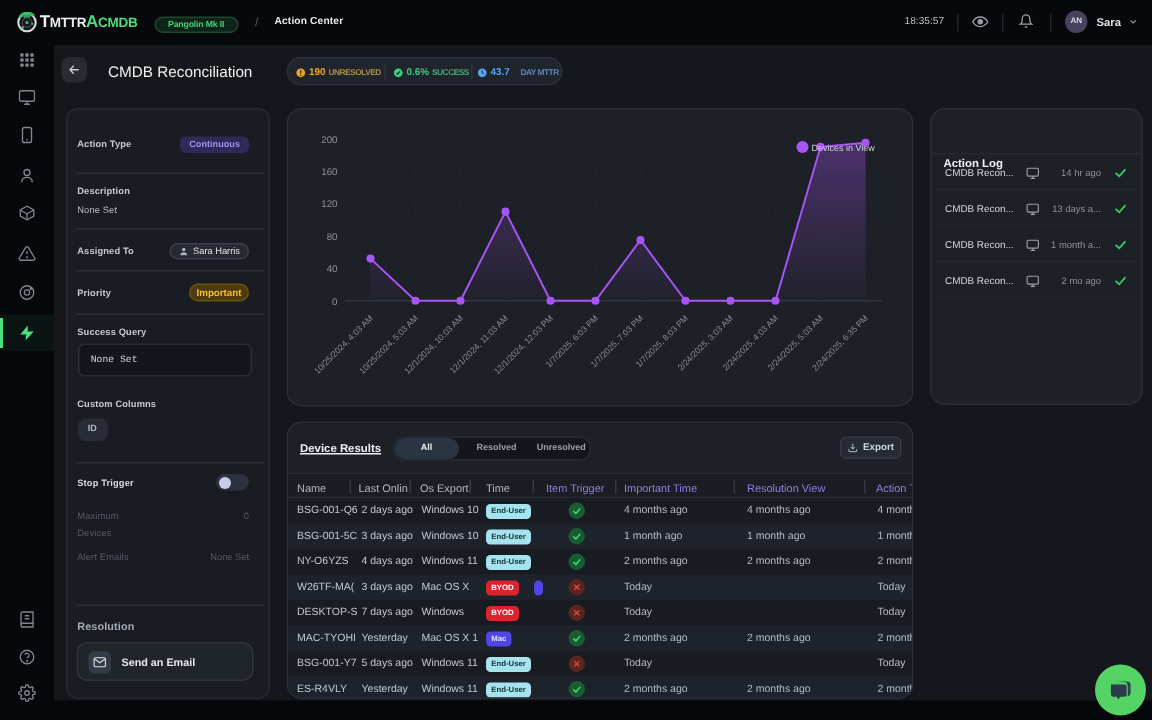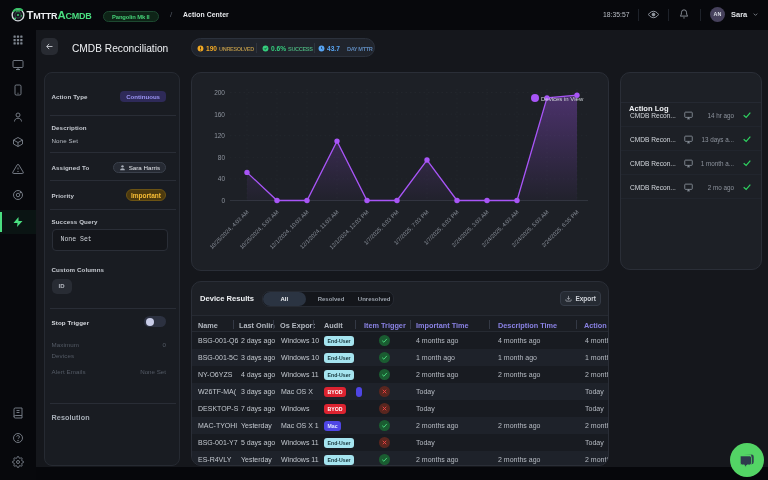--- a/index.html
+++ b/index.html
@@ -54,27 +54,27 @@
 .toggle{position:absolute;right:13px;width:22px;height:11px;border-radius:6px;background:#2c3140;}
 .toggle:before{content:"";position:absolute;left:2px;top:1.5px;width:8px;height:8px;border-radius:50%;background:#c9cde8;}
 .rval{font-size:6.2px;color:#545b66;}
 .emailbtn{position:absolute;left:6px;width:118px;height:26px;background:#20242b;border:1px solid #2e333c;border-radius:7px;display:flex;align-items:center;}
 .emailbtn .icbox{width:15px;height:15px;border-radius:4px;background:#353b46;margin:0 7px;display:flex;align-items:center;justify-content:center;color:#dfe3e8;}
 .emailbtn .txt{font-size:7.2px;font-weight:bold;color:#e8eaee;}
 
 .chartcard{left:191px;top:72px;width:418px;height:199px;}
 
 .devicecard{left:191px;top:281px;width:418px;height:185px;overflow:hidden;}
-.dr-title{position:absolute;left:8px;top:11px;font-size:7.6px;font-weight:bold;color:#eef0f3;line-height:11px;}
+.dr-title{position:absolute;left:8px;top:11px;font-size:7.6px;font-weight:bold;color:#eef0f3;line-height:11px;text-decoration:underline;}
 .tabs{position:absolute;left:69.5px;top:9px;width:132px;height:16px;background:#14161b;border:1px solid #262a32;border-radius:7px;display:flex;align-items:stretch;}
 .tab{font-size:6px;font-weight:bold;color:#9aa1ab;height:14px;line-height:14px;border-radius:7px;text-align:center;}
 .tab.active{background:#2b3442;color:#eef0f3;height:14px;}
 .exportbtn{position:absolute;right:7px;top:9px;height:14.5px;background:#262b33;border:1px solid #353b46;border-radius:4px;display:flex;align-items:center;padding:0 4px;color:#cfd3d9;font-size:6.5px;font-weight:bold;gap:3px;}
 .thead{position:absolute;left:0;top:33px;width:418px;height:17px;background:#1a1d23;border-top:1px solid #262a32;border-bottom:1px solid #262a32;}
-.th{position:absolute;top:4.5px;font-size:7.3px;font-weight:bold;color:#b3b8c0;line-height:9px;white-space:nowrap;}
+.th{position:absolute;top:4.5px;font-size:7.3px;font-weight:normal;color:#b3b8c0;line-height:9px;white-space:nowrap;}
 .th.pu{color:#8a82e4;}
 .hsep{position:absolute;top:4px;width:1px;height:9px;background:#343945;}
 .trow{position:absolute;left:0;width:418px;height:17px;}
 .trow.odd{background:#181b21;}
 .trow.even{background:#1e222a;}
 .td{position:absolute;top:5px;font-size:7px;color:#c3c8cf;white-space:nowrap;line-height:8px;}
 .td.t2{color:#b7bcc4;}
 .chip{position:absolute;top:3.5px;height:10px;line-height:10px;padding:0 3.5px;border-radius:3px;font-size:5.2px;font-weight:bold;}
 .chip.cy{background:#a5e4ef;color:#123036;}
 .chip.rd{background:#dc2330;color:#fff;}
@@ -291,20 +291,29 @@
         <span class="lp-lbl dim">Devices</span>
       </div>
     <div class="lp-row" style="top:292px">
         <span class="lp-lbl dim">Alert Emails</span>
         <span class="rval">None Set</span>
       </div>
     <div class="lp-div" style="top:330px"></div>
     <div class="lp-row" style="top:338px">
         <span class="lp-lbl" style="color:#a6adb6;font-size:7.2px">Resolution</span>
       </div>
+    <div class="emailbtn" style="top:355px">
+      <span class="icbox">
+          <svg width="9" height="9" viewBox="0 0 24 24" fill="none" stroke="currentColor" stroke-width="2">
+            <rect x="2" y="4" width="20" height="16" rx="2"></rect>
+            <polyline points="2.5 6 12 13 21.5 6"></polyline>
+          </svg>
+        </span>
+      <span class="txt">Send an Email</span>
+    </div>
   </div>
 
   <div class="card chartcard">
     <svg width="416" height="197" viewBox="0 0 416 197">
       <defs>
         <linearGradient id="ag" x1="0" y1="0" x2="0" y2="1">
           <stop offset="0" stop-color="#a855f7" stop-opacity="0.33"></stop>
           <stop offset="1" stop-color="#a855f7" stop-opacity="0.03"></stop>
         </linearGradient>
       </defs>
@@ -383,27 +392,27 @@
           <polyline points="7 10 12 15 17 10"></polyline>
           <line x1="12" y1="15" x2="12" y2="3"></line>
         </svg>Export</div>
     <div class="thead">
       <span class="th" style="left:6px">Name</span>
       <span class="hsep" style="left:41px"></span>
       <span class="th" style="left:47px">Last Onlin</span>
       <span class="hsep" style="left:81px"></span>
       <span class="th" style="left:88px">Os Export</span>
       <span class="hsep" style="left:121px"></span>
-      <span class="th" style="left:132px">Audit</span>
+      <span class="th" style="left:132px">Time</span>
       <span class="hsep" style="left:163px"></span>
       <span class="th pu" style="left:172px">Item Trigger</span>
       <span class="hsep" style="left:218px"></span>
       <span class="th pu" style="left:224px">Important Time</span>
       <span class="hsep" style="left:297px"></span>
-      <span class="th pu" style="left:306px">Description Time</span>
+      <span class="th pu" style="left:306px">Resolution View</span>
       <span class="hsep" style="left:384px"></span>
       <span class="th pu" style="left:392px">Action Ti</span>
     </div>
   <div class="trow odd" style="top: 50px;">
         <span class="td" style="left:6px">BSG-001-Q6</span>
   <span class="td" style="left:49px">2 days ago</span>
   <span class="td" style="left:89px">Windows 10</span>
   <span class="chip cy" style="left:132px">End-User</span>
         <span class="sicon ok">
           <svg width="7" height="7" viewBox="0 0 24 24" fill="none" stroke="#4ade80" stroke-width="3.2">

